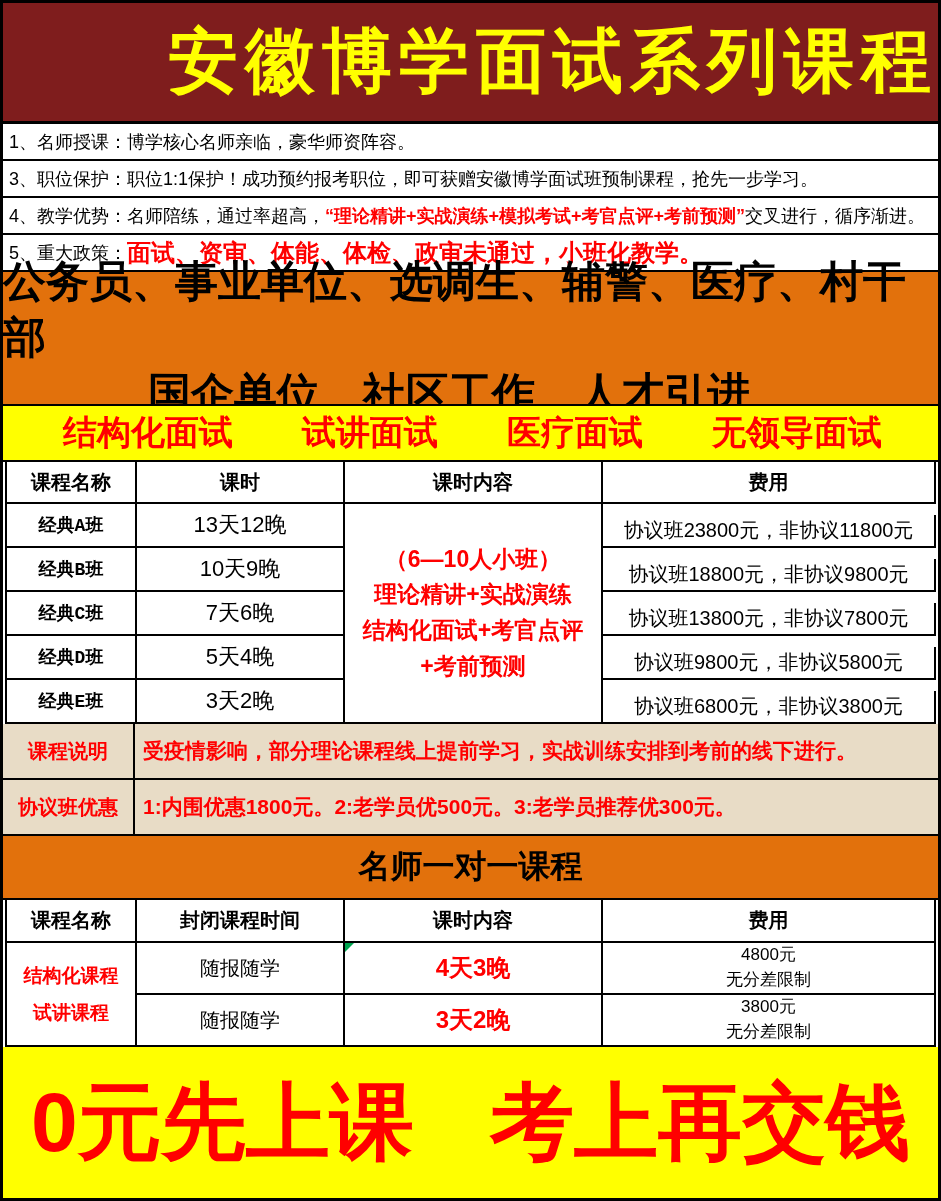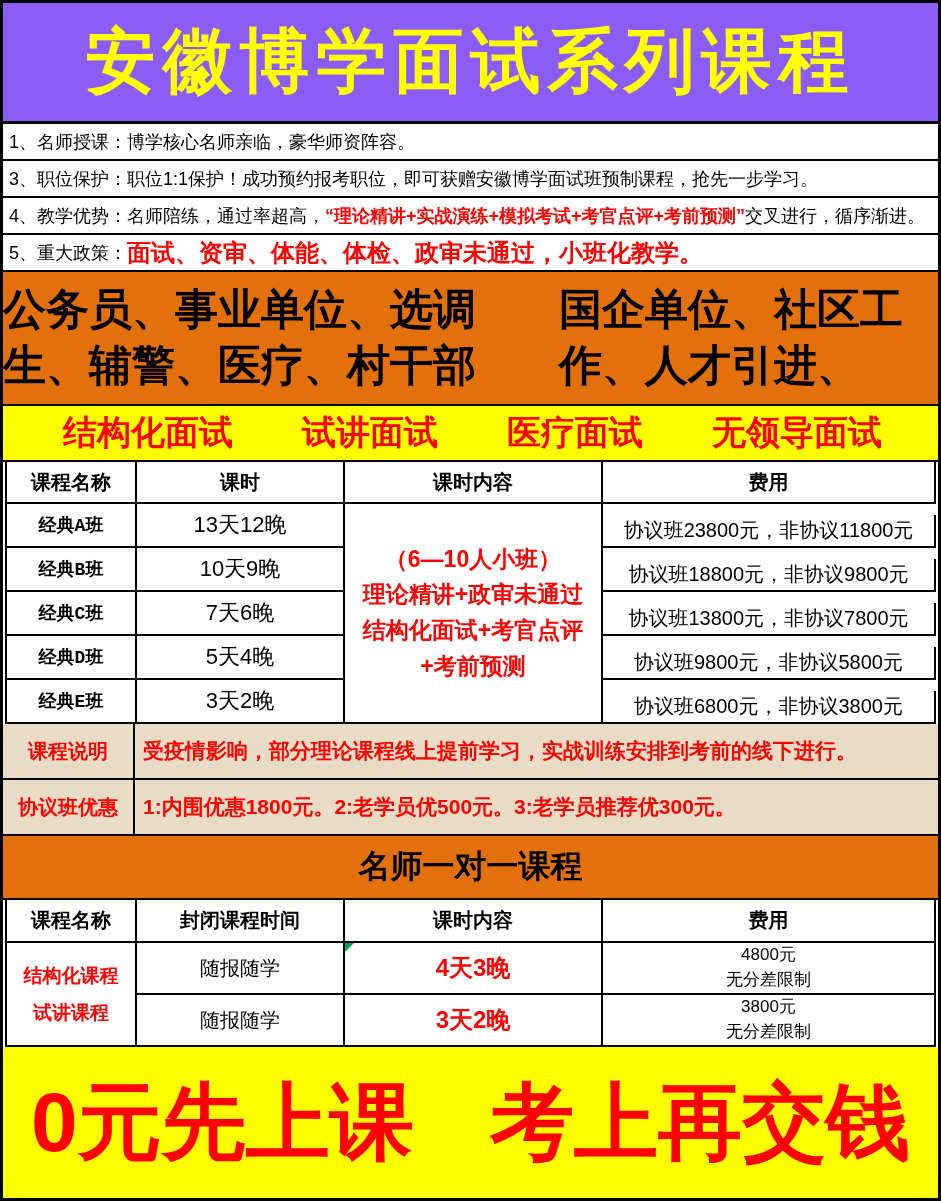--- a/index.html
+++ b/index.html
@@ -7,40 +7,40 @@
   .page{
     width:941px;height:1201px;
     border:3px solid #000;
     background:#fff;
     display:flex;flex-direction:column;
     font-family:"Liberation Sans",sans-serif;
     color:#000;overflow:hidden;
   }
   
   .hdr{
-    height:121px;flex:0 0 121px;background:#8b5cf6;
+    height:121px;flex:0 0 121px;background:#7f1d1d;
     border-bottom:3px solid #000;
-    display:flex;align-items:center;justify-content:center;
+    display:flex;align-items:center;justify-content:flex-end;
   }
   .hdr .title{
     color:#FFFF00;font-size:70px;font-weight:bold;letter-spacing:7px;
     font-family:"DejaVu Serif",serif;white-space:nowrap;
   }
   
   .feat-row{
     height:37px;flex:0 0 37px;border-bottom:2px solid #000;
     display:flex;align-items:center;padding-left:6px;
     font-size:18px;white-space:nowrap;overflow:hidden;
   }
   .feat-row .red-seg{color:#FF0000;font-weight:bold;}
   .feat-row.big-red .red-seg{font-size:24px;font-family:"DejaVu Serif",serif;}
   
   .audience{
     height:134px;flex:0 0 134px;background:#E2710C;border-bottom:2px solid #000;
-    display:flex;align-items:center;justify-content:center;
+    display:flex;flex-direction:column;align-items:center;justify-content:center;
     font-weight:bold;font-size:43px;line-height:1.3;color:#000;
   }
   
   .itypes{
     height:56px;flex:0 0 56px;background:#FFFF00;border-bottom:2px solid #000;
     display:flex;align-items:center;padding:0 56px 0 60px;
     justify-content:space-between;
     color:#FF0000;font-weight:bold;font-size:34px;white-space:nowrap;
   }
   
@@ -155,21 +155,21 @@
   <div class="tbl1">
     <div class="cell th first-col" style="border-top:none">课程名称</div>
     <div class="cell th">课时</div>
     <div class="cell th">课时内容</div>
     <div class="cell th last-col">费用</div>
 
     <div class="cell cls-name first-col">经典A班</div>
     <div class="cell hours">13天12晚</div>
     <div class="content-merged">
       <div>（6—10人小班）</div>
-      <div>理论精讲+政审未通过</div>
+      <div>理论精讲+实战演练</div>
       <div>结构化面试+考官点评</div>
       <div>+考前预测</div>
     </div>
     <div class="cell fee last-col">协议班23800元，非协议11800元</div>
 
     <div class="cell cls-name first-col">经典B班</div>
     <div class="cell hours">10天9晚</div>
     <div class="cell fee last-col">协议班18800元，非协议9800元</div>
 
     <div class="cell cls-name first-col">经典C班</div>

